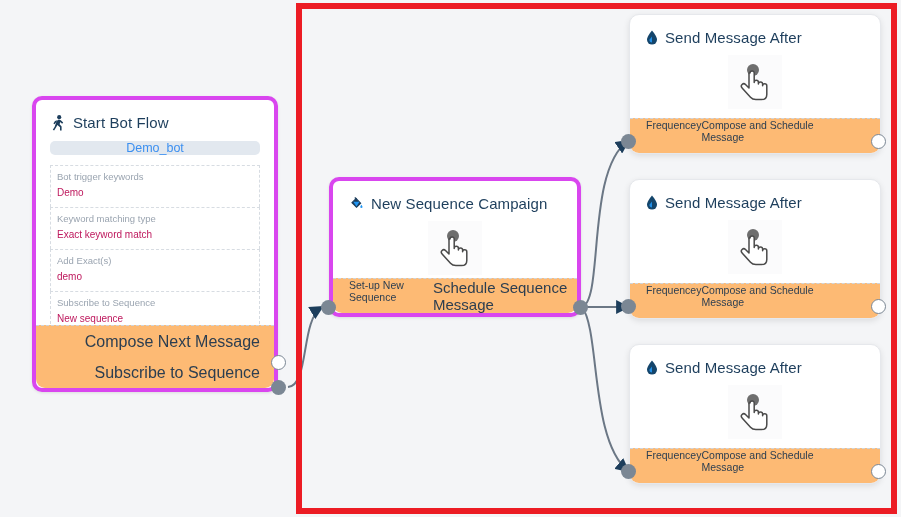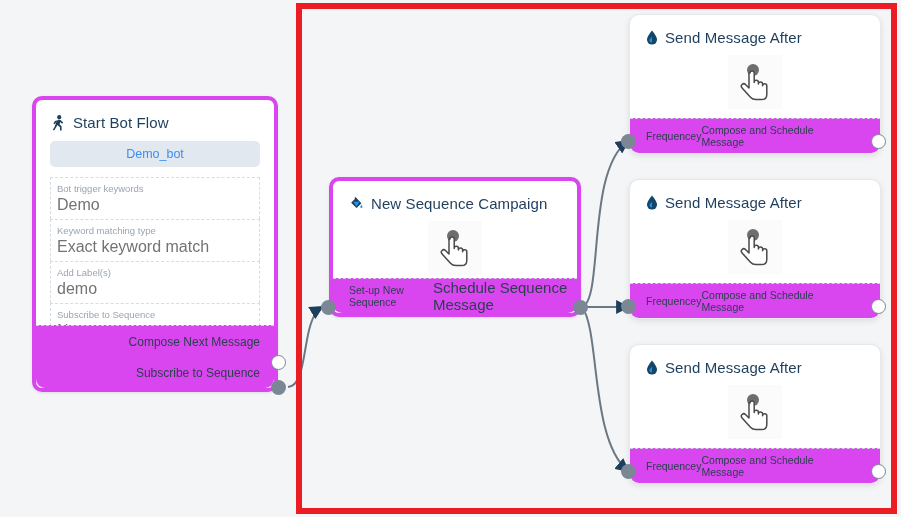--- a/index.html
+++ b/index.html
@@ -44,30 +44,30 @@
     letter-spacing:.1px;
   }
   .node-title .ttl{color:#1d3e5c;}
 
   .icon{display:inline-flex;align-items:center;justify-content:center;line-height:0;}
 
   
   .node-footer{
     position:absolute;left:0;right:0;bottom:0;
     height:34px;
-    background:#d946ef;
+    background:#fdba74;
     border-top:1px dashed #cfd4da;
     border-radius:0 0 9px 9px;
-    display:flex;align-items:center;
+    display:flex;align-items:flex-start;
     font-size:10.5px;color:#2c3e50;
   }
   .node-footer.two-line{height:62px;display:block;padding:0;}
   .foot-row{
     height:31px;display:flex;align-items:center;justify-content:flex-end;
-    padding-right:14px;font-size:12px;color:#2c3e50;
+    padding-right:14px;font-size:16px;color:#2c3e50;
   }
 
   
   .port{
     position:absolute;width:15px;height:15px;border-radius:50%;
     box-sizing:border-box;z-index:20;
   }
   .port-filled{background:#7b8794;}
   .port-open{background:#ffffff;border:1.6px solid #7b8794;}
 
@@ -76,32 +76,32 @@
     position:absolute;left:50%;transform:translateX(-50%);
     width:54px;height:54px;
     background:#fbfbfc;
     display:flex;align-items:center;justify-content:center;
   }
   .cursor-box svg{filter:blur(.25px);}
 
   
   .pill{
     margin:4px 14px 10px 14px;
-    height:26px;border-radius:5px;background:#e2e8ef;
+    height:14px;border-radius:5px;background:#e2e8ef;
     display:flex;align-items:center;justify-content:center;
     font-size:12.5px;color:#3b8ff0;
   }
   .fields{margin:0 14px;}
   .field{
     border:1px dashed #d7dce2;border-top:1px dashed #d7dce2;
     border-bottom:none;padding:4px 12px 5px 6px;
   }
   .field:last-child{border-bottom:1px dashed #d7dce2;}
   .field-label{font-size:9.5px;color:#9aa4b0;line-height:14px;}
-  .field-value{font-size:16px;color:#737373;line-height:18px;}
+  .field-value{font-size:10px;color:#be185d;line-height:18px;}
 
   
   .foot-left{padding-left:16px;font-size:10.5px;color:#2c3e50;}
   .foot-mid{margin-left:8px;font-size:15px;color:#2c3e50;}
   .foot-right-label{margin-left:auto;padding-right:26px;font-size:10.5px;color:#2c3e50;}
 
   .edges{position:absolute;inset:0;z-index:5;pointer-events:none;}
 </style>
 </head>
 <body>
@@ -141,21 +141,21 @@
     <div class="fields">
       <div class="field">
         <div class="field-label">Bot trigger keywords</div>
         <div class="field-value">Demo</div>
       </div>
       <div class="field">
         <div class="field-label">Keyword matching type</div>
         <div class="field-value">Exact keyword match</div>
       </div>
       <div class="field">
-        <div class="field-label">Add Label(s)</div>
+        <div class="field-label">Add Exact(s)</div>
         <div class="field-value">demo</div>
       </div>
       <div class="field">
         <div class="field-label">Subscribe to Sequence</div>
         <div class="field-value">New sequence</div>
       </div>
     </div>
 
     <div class="node-footer two-line">
       <div class="foot-row">

